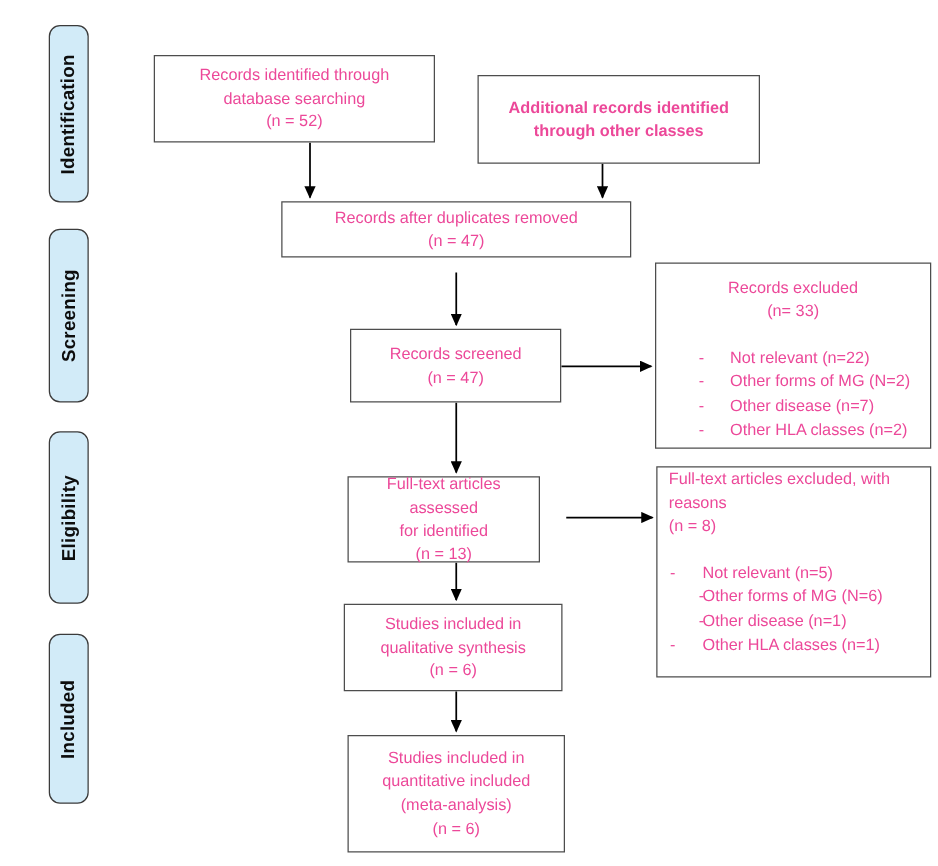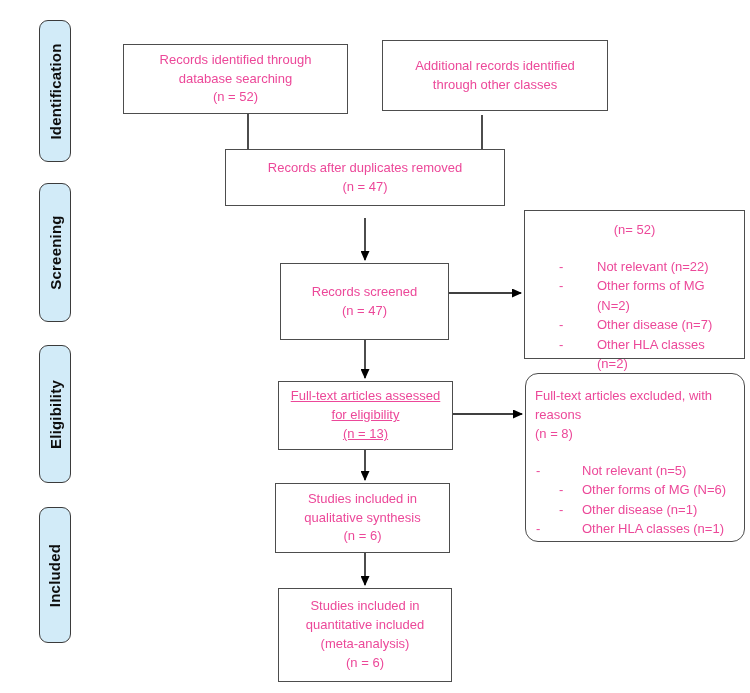--- a/index.html
+++ b/index.html
@@ -63,25 +63,25 @@
   .box.listbox {
     padding: 10px 8px 8px 8px;
   }
   .listbox .title-center { text-align: center; }
   .listbox .title-left   { text-align: left; padding-left: 1px; }
   .listbox .items { margin-top: 17px; }
   .exc-row { position: relative; line-height: 1.5; }
   .exc-row .dash { position: absolute; top: 0; }
   
   .listE .exc-row .dash { left: 26px; }
-  .listE .exc-row .txt  { display: block; margin-left: 64px; }
+  .listE .exc-row .txt  { display: block; margin-left: 51px; }
   
   .listG .exc-row.out .dash { left: 2px; }
   .listG .exc-row.in  .dash { left: 25px; }
-  .listG .exc-row .txt { display: block; margin-left: 48px; }
+  .listG .exc-row .txt { display: block; margin-left: 28px; }
 </style>
 </head>
 <body>
 
 <div class="canvas">
 
   <svg class="arrows" viewBox="0 0 750 693" xmlns="http://www.w3.org/2000/svg">
     <defs>
       <marker id="ah" markerWidth="10" markerHeight="9" refX="9" refY="4.5" orient="auto" markerUnits="userSpaceOnUse">
         <path d="M0,0 L10,4.5 L0,9 Z" fill="#000000"></path>
@@ -111,64 +111,65 @@
   <div class="stage" style="top:507px; height:136px;">
     <span class="vlabel">Included</span>
   </div>
 
   <div class="box center" style="left:123px; top:44px; width:225px; height:70px;">
     <div>Records identified through</div>
     <div>database searching</div>
     <div>(n = 52)</div>
   </div>
 
-  <div class="box center" style="left:382px; top:40px; width:226px; height:71px;">
+  <div class="box center" style="left:382px; top:60px; width:226px; height:71px;font-weight:bold;">
     <div>Additional records identified</div>
     <div>through other classes</div>
   </div>
 
-  <div class="box center" style="left:225px; top:149px; width:280px; height:57px;">
+  <div class="box center" style="left:225px; top:161px; width:280px; height:45px;">
     <div>Records after duplicates removed</div>
     <div>(n = 47)</div>
   </div>
 
-  <div class="box center" style="left:280px; top:263px; width:169px; height:77px;">
+  <div class="box center" style="left:280px; top:263px; width:169px; height:59px;">
     <div>Records screened</div>
     <div>(n = 47)</div>
   </div>
 
   <div class="box listbox listE" style="left:524px; top:210px; width:221px; height:149px;">
-    <div class="title-center">(n= 52)</div>
+    <div class="title-center">Records excluded</div>
+    <div class="title-center">(n= 33)</div>
     <div class="items">
       <div class="exc-row">
         <span class="dash">-</span>
         <span class="txt">Not relevant (n=22)</span>
       </div>
       <div class="exc-row">
         <span class="dash">-</span>
         <span class="txt">Other forms of MG (N=2)</span>
       </div>
       <div class="exc-row">
         <span class="dash">-</span>
         <span class="txt">Other disease (n=7)</span>
       </div>
       <div class="exc-row">
         <span class="dash">-</span>
         <span class="txt">Other HLA classes (n=2)</span>
       </div>
     </div>
   </div>
 
-  <div class="box center" style="left:278px; top:381px; width:175px; height:69px;text-decoration:underline;">
+  <div class="box center" style="left:278px; top:381px; width:154px; height:69px;">
     <div>Full-text articles assessed</div>
-    <div>for eligibility</div>
+    <div>for identified</div>
     <div>(n = 13)</div>
   </div>
 
-  <div class="box listbox listG" style="left:525px; top:373px; width:220px; height:169px; padding-top:13px;border-radius:13px;">
+  <div class="box listbox listG" style="left:525px; top:373px; width:220px; height:169px; padding-top:0;">
     <div class="title-left">Full-text articles excluded, with</div>
     <div class="title-left">reasons</div>
     <div class="title-left">(n = 8)</div>
     <div class="items">
       <div class="exc-row out">
         <span class="dash">-</span>
         <span class="txt">Not relevant (n=5)</span>
       </div>
       <div class="exc-row in">
         <span class="dash">-</span>

